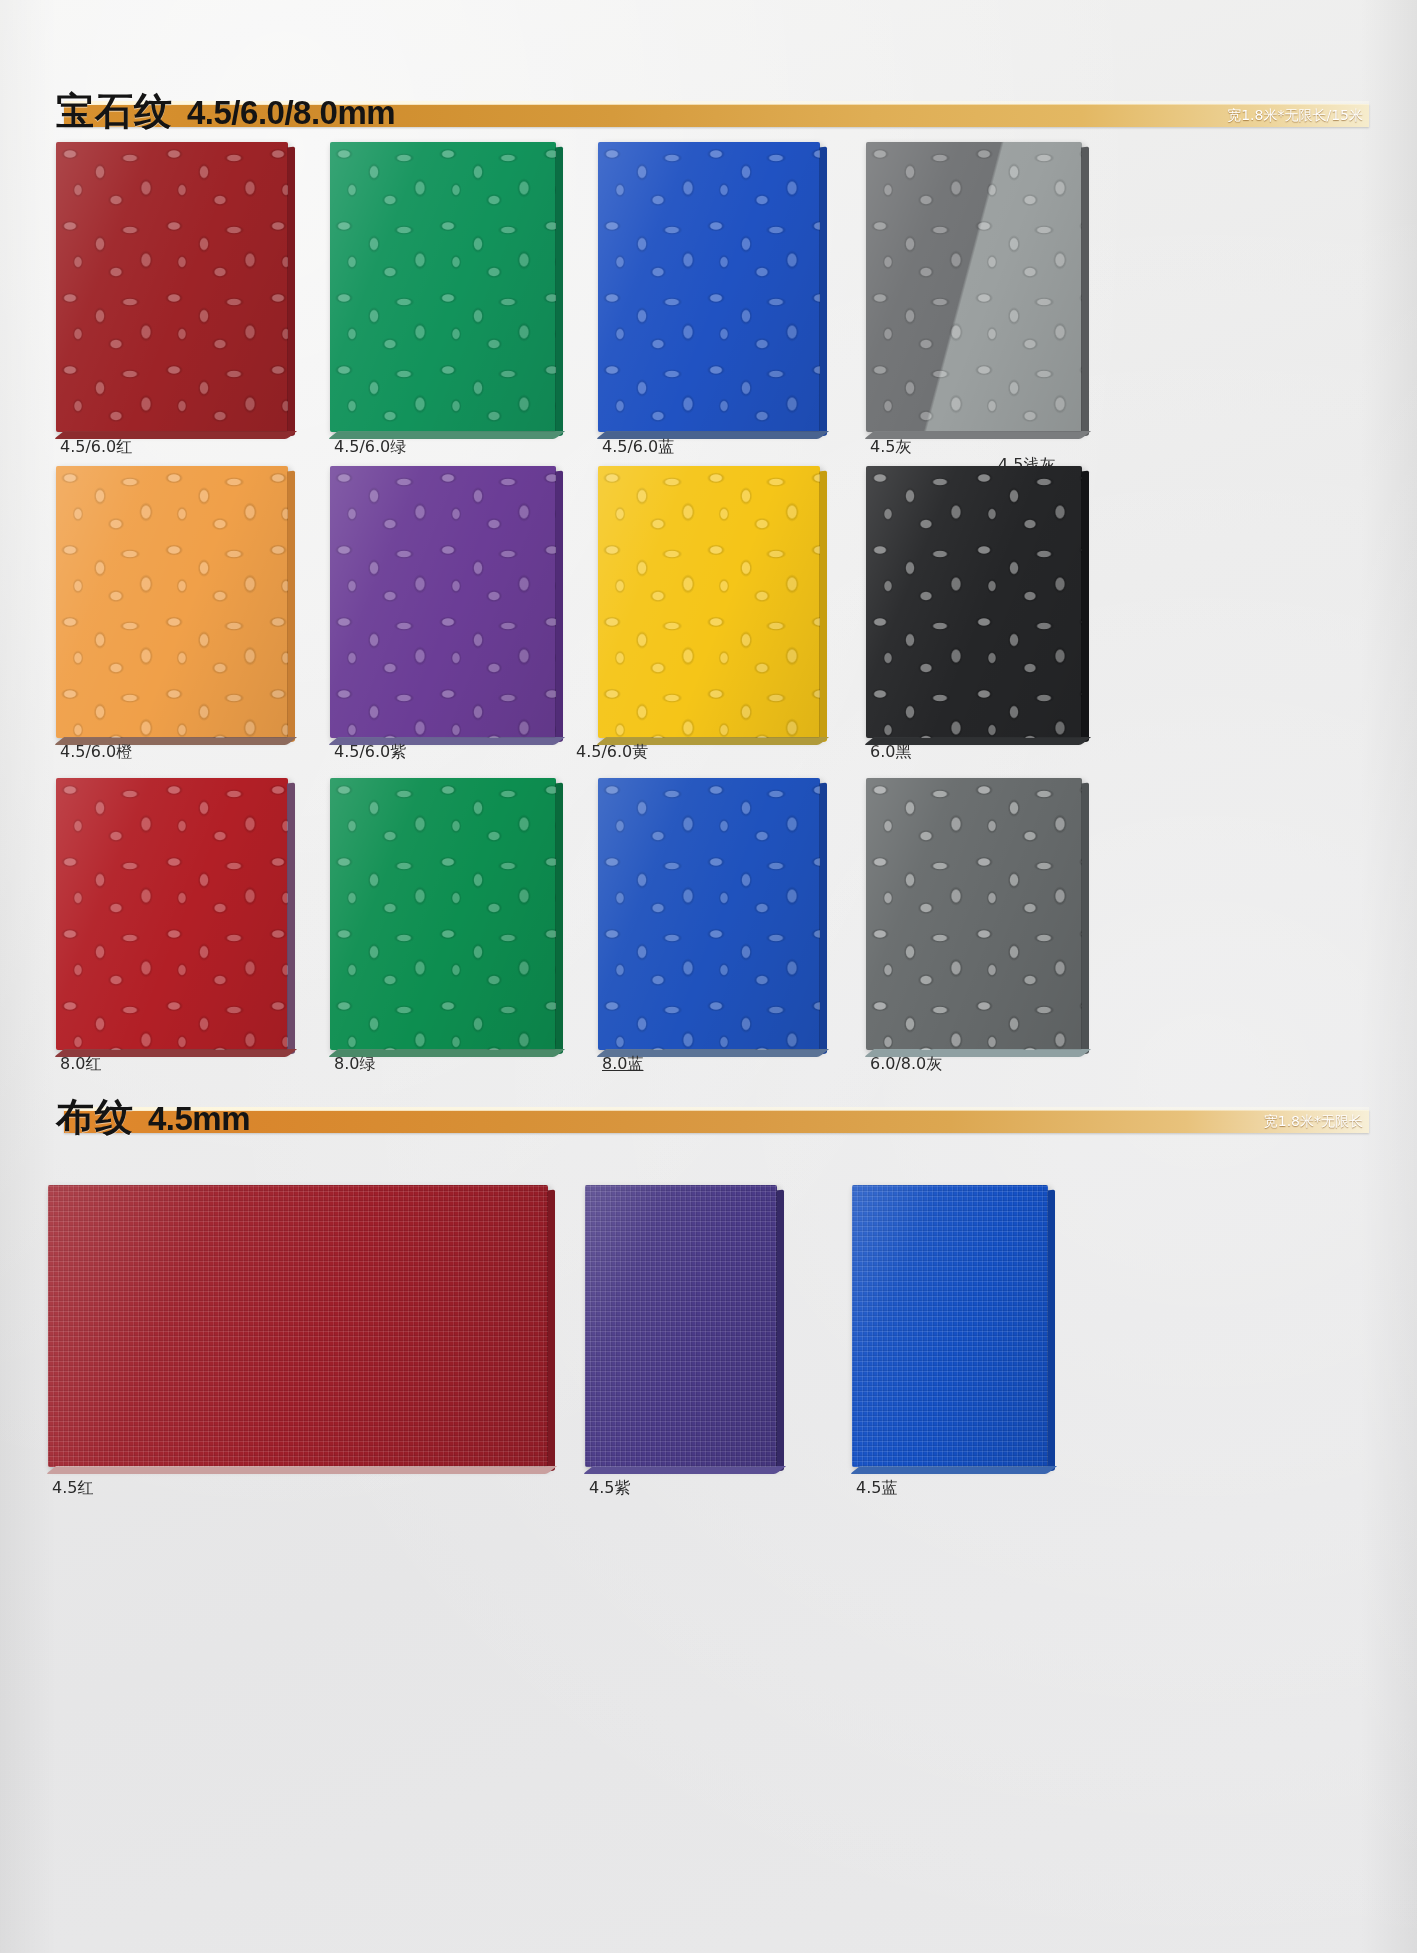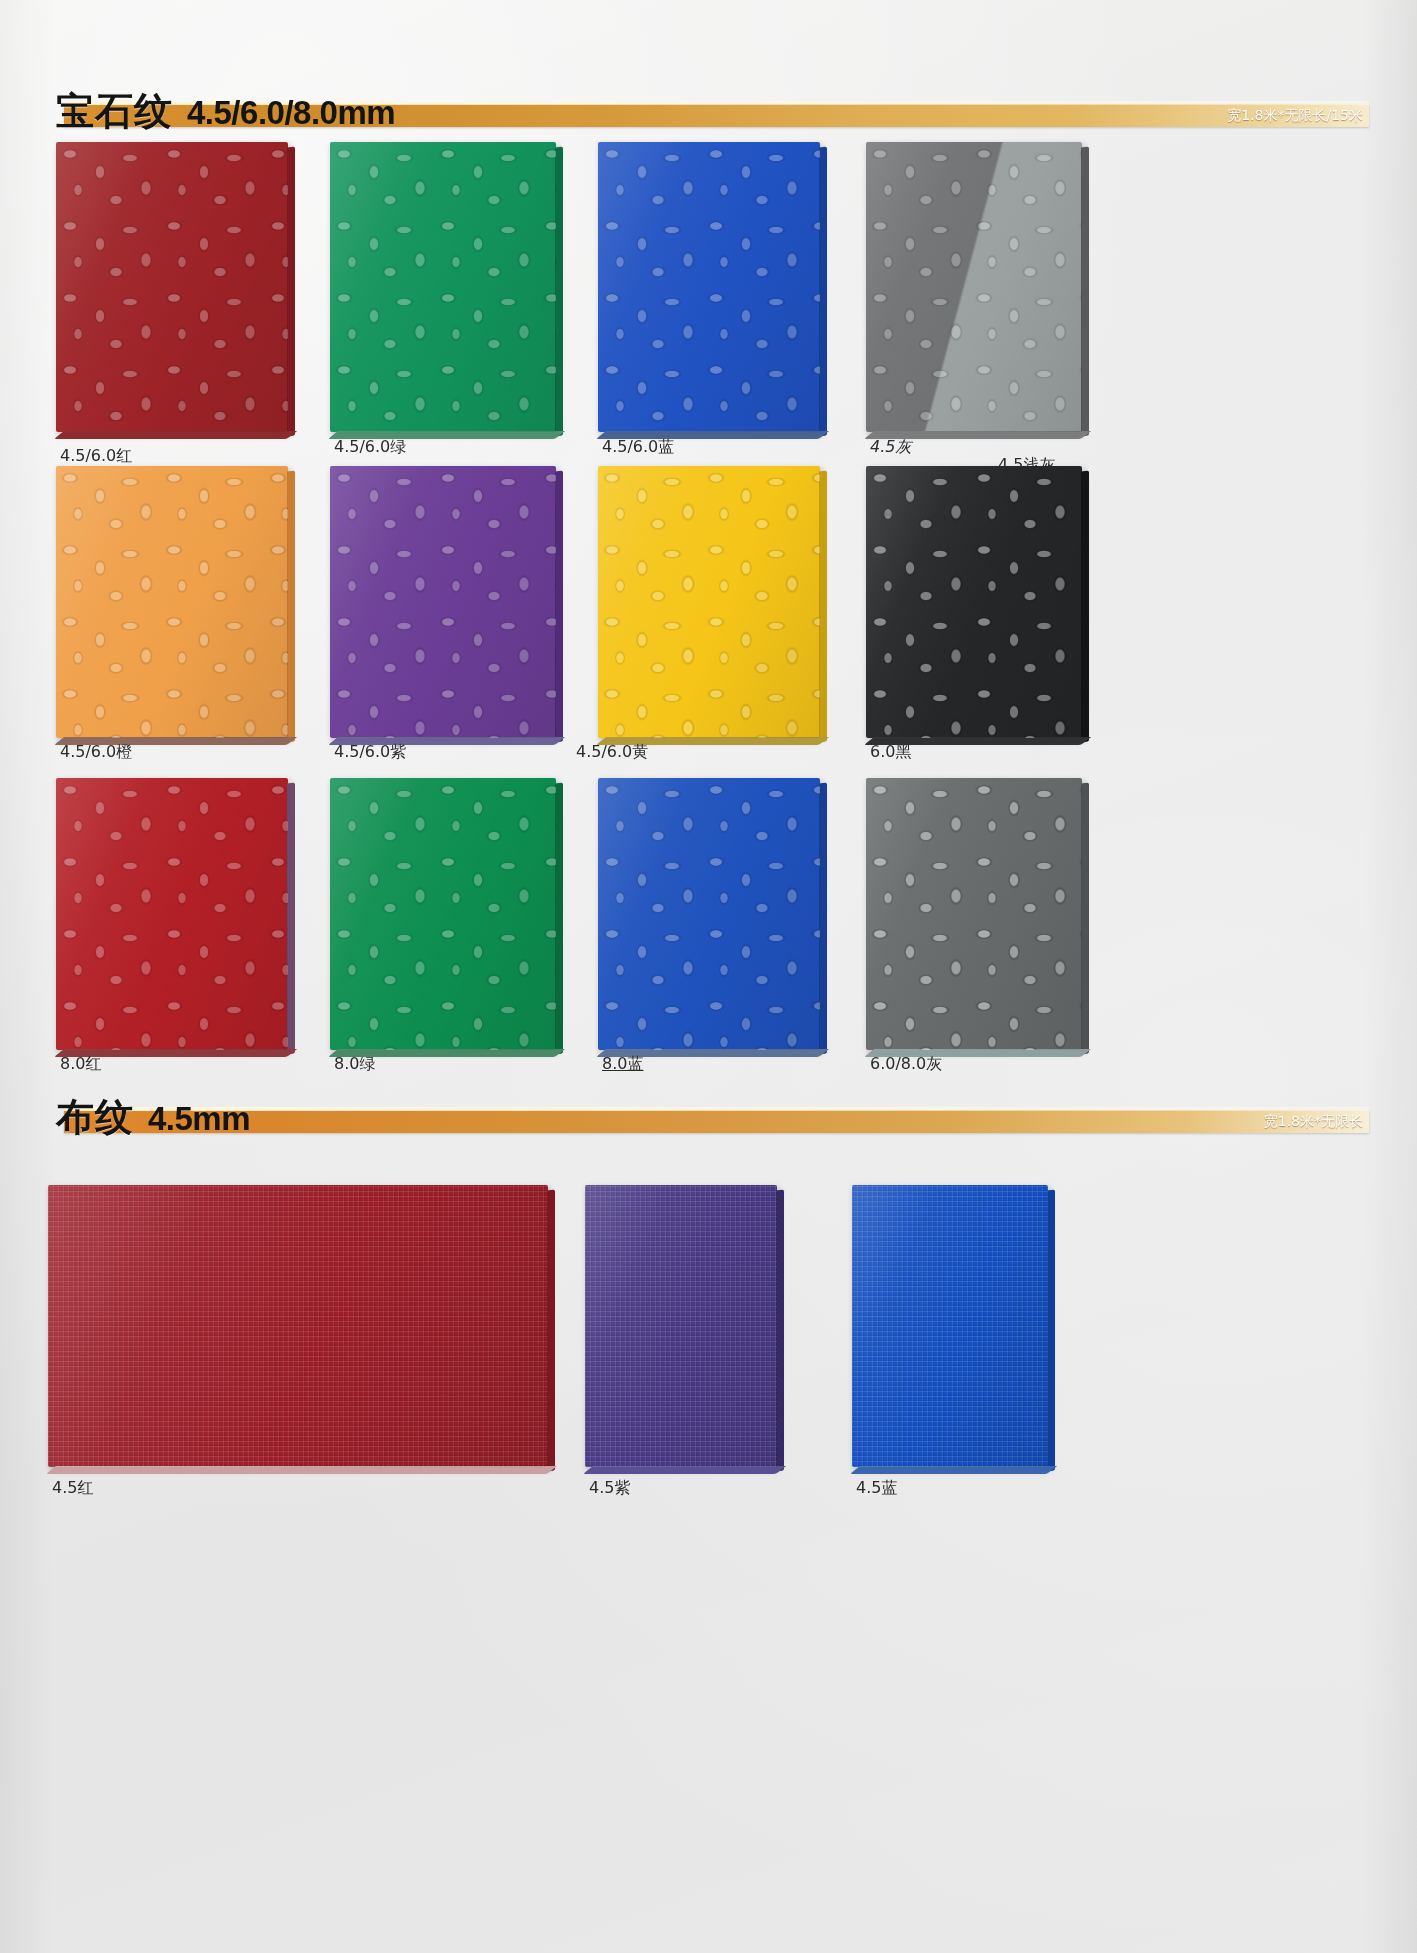--- a/index.html
+++ b/index.html
@@ -123,21 +123,21 @@
       <div class="head-spec">宽1.8米*无限长/15米</div>
     </div>
     <div class="cell" style="left: 56px; top: 142px; width: 232px; height: 290px;">
       <div class="chip" style="width: 232px; height: 290px; background: rgb(157, 35, 39);">
         <div class="edge" style="background: rgb(126, 26, 32);"></div>
         <div class="edge-bottom" style="background: rgb(141, 44, 46);"></div>
         <div class="tex-gem"></div>
         <div class="sheen"></div>
       </div>
     </div>
-    <div class="label" style="left: 60px; top: 437px; margin-top: 9px;">4.5/6.0红</div>
+    <div class="label" style="left: 60px; top: 437px;">4.5/6.0红</div>
     <div class="cell" style="left: 330px; top: 142px; width: 226px; height: 290px;">
       <div class="chip" style="width: 226px; height: 290px; background: rgb(18, 147, 91);">
         <div class="edge" style="background: rgb(11, 110, 68);"></div>
         <div class="edge-bottom" style="background: rgb(79, 143, 114);"></div>
         <div class="tex-gem"></div>
         <div class="sheen"></div>
       </div>
     </div>
     <div class="label" style="left: 334px; top: 437px;">4.5/6.0绿</div>
     <div class="cell" style="left: 598px; top: 142px; width: 222px; height: 290px;">
@@ -150,21 +150,21 @@
     </div>
     <div class="label" style="left: 602px; top: 437px;">4.5/6.0蓝</div>
     <div class="cell" style="left: 866px; top: 142px; width: 216px; height: 290px;">
       <div class="chip" style="width: 216px; height: 290px; background: linear-gradient(105deg, rgb(111, 113, 115) 0px, rgb(111, 113, 115) 46%, rgb(155, 160, 160) 47%, rgb(155, 160, 160) 100%);">
         <div class="edge" style="background: rgb(88, 90, 92);"></div>
         <div class="edge-bottom" style="background: rgb(122, 124, 126);"></div>
         <div class="tex-gem"></div>
         <div class="sheen"></div>
       </div>
     </div>
-    <div class="label" style="left: 870px; top: 437px; font-style: italic;">4.5灰</div>
+    <div class="label" style="left: 870px; top: 437px;">4.5灰</div>
     <div class="label" style="left: 998px; top: 455px;">4.5浅灰</div>
     <div class="cell" style="left: 56px; top: 466px; width: 232px; height: 272px;">
       <div class="chip" style="width: 232px; height: 272px; background: rgb(240, 160, 73);">
         <div class="edge" style="background: rgb(200, 127, 52);"></div>
         <div class="edge-bottom" style="background: rgb(141, 106, 92);"></div>
         <div class="tex-gem"></div>
         <div class="sheen"></div>
       </div>
     </div>
     <div class="label" style="left: 60px; top: 742px;">4.5/6.0橙</div>

